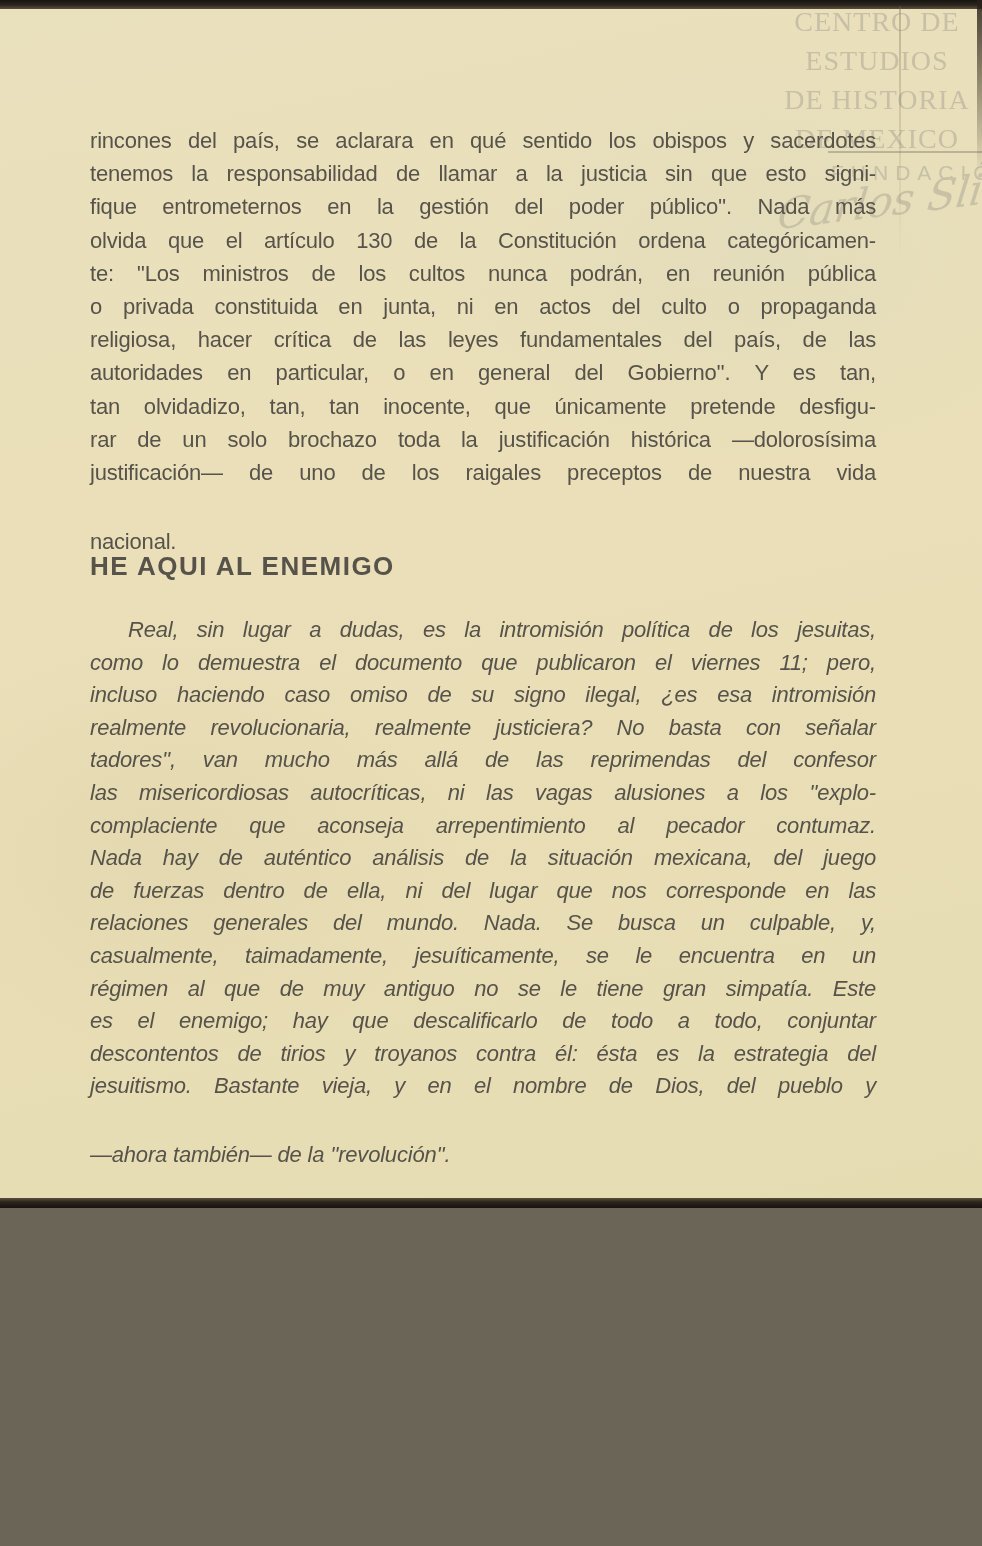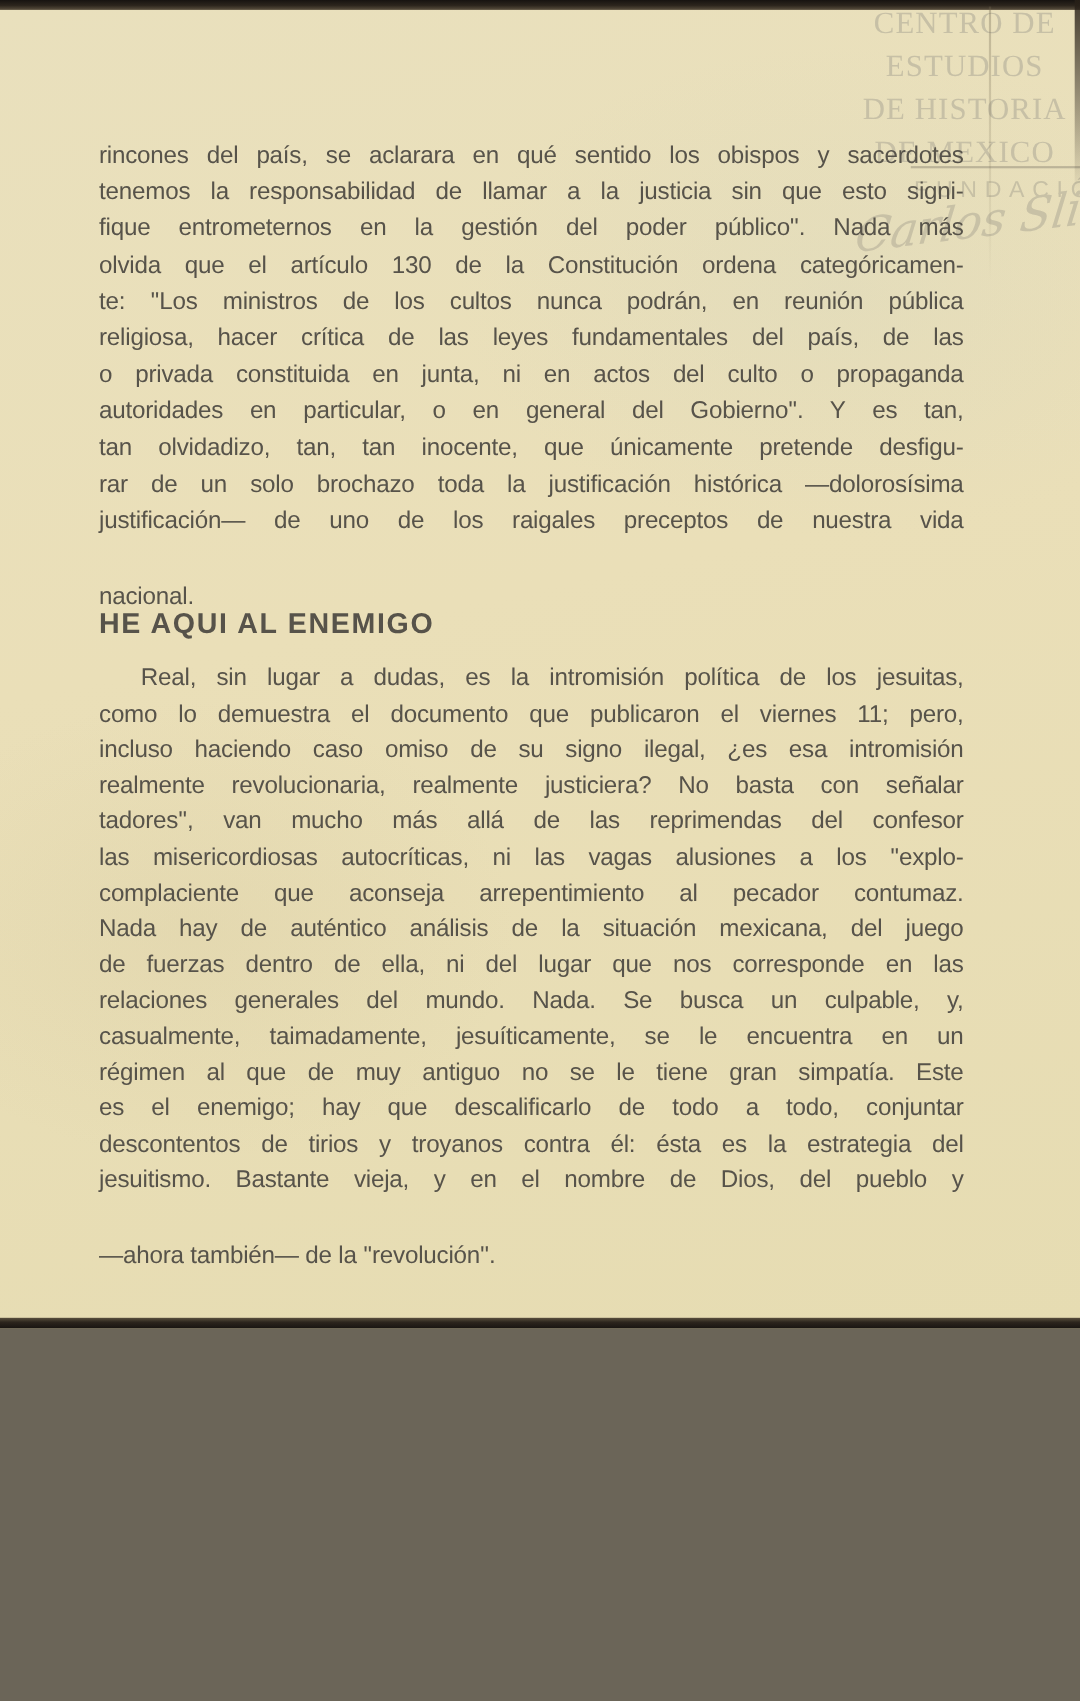--- a/index.html
+++ b/index.html
@@ -61,21 +61,21 @@
     white-space:nowrap;
   }
 
   
   .textblock {
     position:absolute; left:90px; width:786px;
     color:#57534a;
     font-size:22px; letter-spacing:-0.2px;
   }
   .p1 { top:124px; }
-  .p2 { top:600px; }
+  .p2 { top:614px;font-style:italic; }
   .line {
     text-align:justify;
     text-align-last:justify;
     line-height:33.2px;
     white-space:normal;
   }
   .p2 .line { line-height:32.6px; }
   .line.last { text-align-last:left;margin-top:36px; }
   .line.indent { text-indent:38px; }
 
@@ -106,22 +106,22 @@
   <div class="wm-rule"></div>
   <div class="wm-foundation">FUNDACIÓN</div>
   <div class="wm-signature">Carlos Slim</div>
 
   <div class="textblock p1">
       <div class="line">rincones del país, se aclarara en qué sentido los obispos y sacerdotes</div>
       <div class="line">tenemos la responsabilidad de llamar a la justicia sin que esto signi-</div>
       <div class="line">fique entrometernos en la gestión del poder público''. Nada más</div>
       <div class="line">olvida que el artículo 130 de la Constitución ordena categóricamen-</div>
       <div class="line">te: ''Los ministros de los cultos nunca podrán, en reunión pública</div>
+      <div class="line">o privada constituida en junta, ni en actos del culto o propaganda</div>
       <div class="line">religiosa, hacer crítica de las leyes fundamentales del país, de las</div>
-      <div class="line">o privada constituida en junta, ni en actos del culto o propaganda</div>
       <div class="line">autoridades en particular, o en general del Gobierno''. Y es tan,</div>
       <div class="line">tan olvidadizo, tan, tan inocente, que únicamente pretende desfigu-</div>
       <div class="line">rar de un solo brochazo toda la justificación histórica —dolorosísima</div>
       <div class="line">justificación— de uno de los raigales preceptos de nuestra vida</div>
       <div class="line last">nacional.</div>
     </div>
 
   <div class="heading">HE AQUI AL ENEMIGO</div>
 
   <div class="textblock p2">

